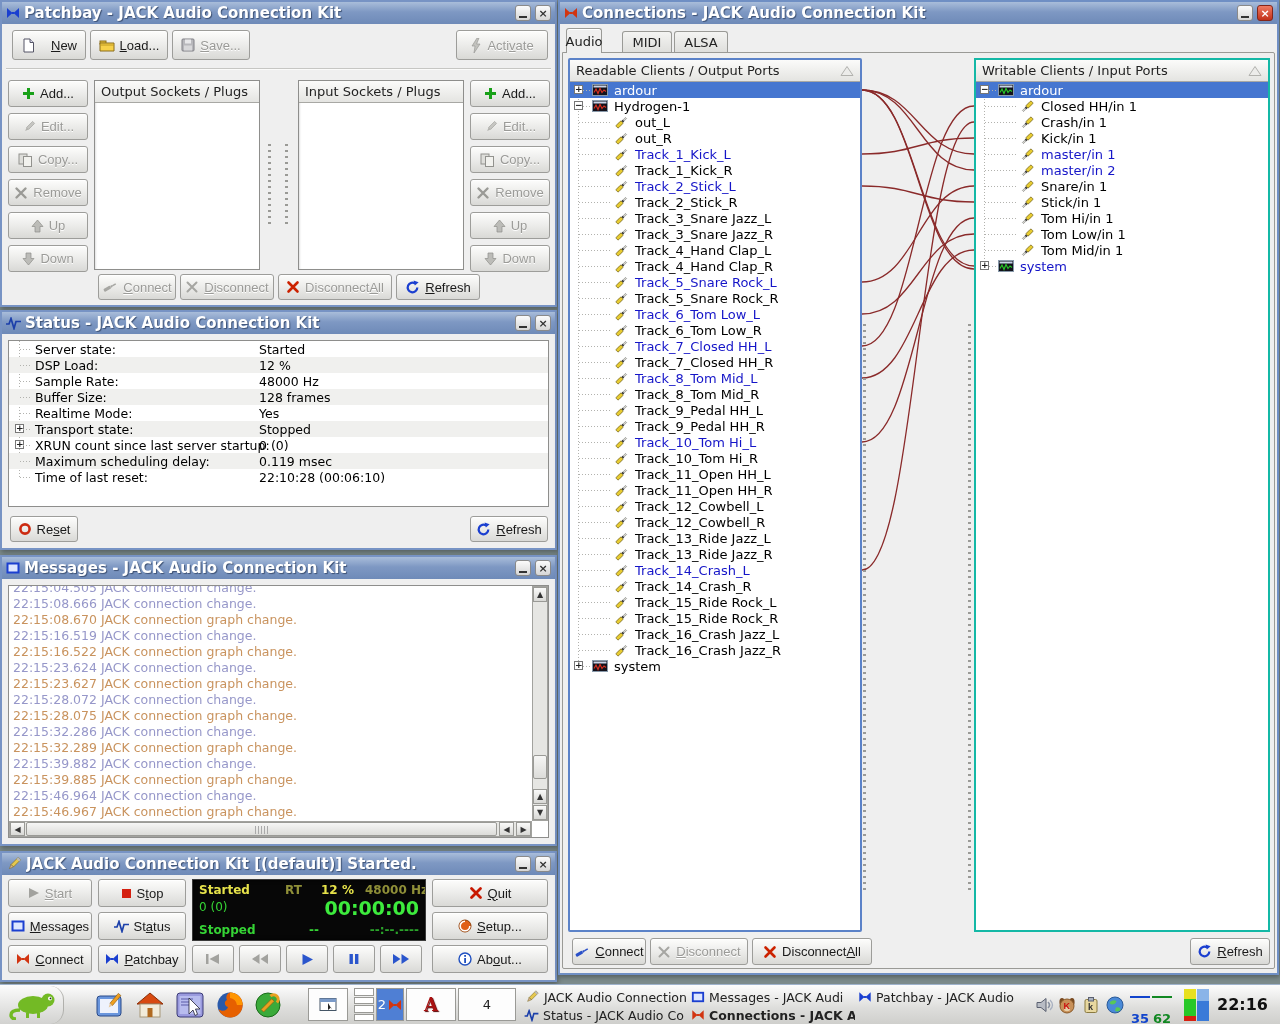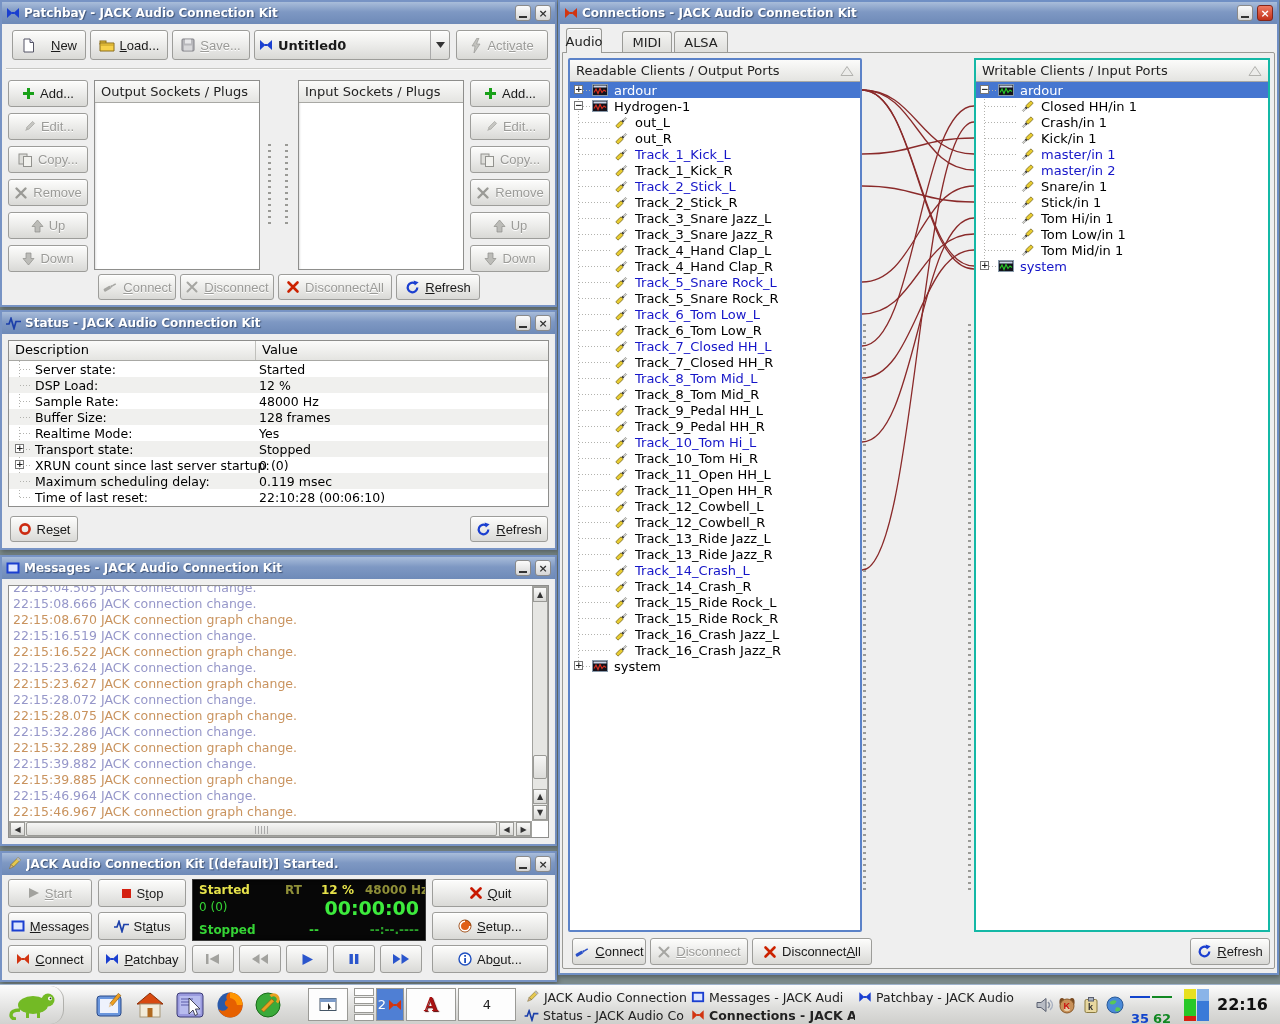--- a/index.html
+++ b/index.html
@@ -1,21 +1,21 @@
 <!DOCTYPE html>
 <html><head>
 <meta charset="utf-8">
 <style>
   * { margin:0; padding:0; box-sizing:border-box; }
   html,body { width:1280px; height:1024px; overflow:hidden; }
   body { background:#7d8c8c; font-family:"DejaVu Sans","Liberation Sans",sans-serif; font-size:13px; position:relative; }
 
   .win { position:absolute; background:#efefef; border:2px solid #7793c4; box-shadow:1px 2px 5px rgba(0,0,0,.35); }
   .titlebar { height:22px; background:linear-gradient(#a9bdda,#7e98c3 45%,#6e8ab8); display:flex; align-items:center; padding:0 4px; gap:4px; }
-  .title-text { color:#fff; font-weight:bold; font-size:12px; text-shadow:1px 1px 1px #3d5174; flex:1; white-space:nowrap; overflow:hidden; }
+  .title-text { color:#fff; font-weight:bold; font-size:15px; text-shadow:1px 1px 1px #3d5174; flex:1; white-space:nowrap; overflow:hidden; }
   .tb-btn { width:16px; height:16px; background:linear-gradient(#fbfbfb,#d6d6d6); border:1px solid #8a8a8a; border-radius:3px; display:flex; align-items:center; justify-content:center; font-size:11px; font-weight:bold; color:#333; line-height:1; }
   .tb-btn .minbar { width:8px; height:2px; background:#333; margin-top:7px; }
   .tb-close-red { background:linear-gradient(#ef7a62,#c23018); color:#fff; border-color:#84261a; }
   .content { position:relative; width:100%; height:calc(100% - 22px); }
 
   .btn { position:absolute; display:flex; align-items:center; justify-content:center; gap:5px;
          background:linear-gradient(#fdfdfc,#eaeae8 55%,#d9d9d6); border:1px solid #9d9d9a; border-radius:3px;
          font-size:13px; color:#1a1a1a; box-shadow:inset 0 1px 0 #fff; white-space:nowrap; }
   .btn.disabled { color:#9b9b98; text-shadow:0 1px 0 #fff; }
   .btn u { text-underline-offset:1px; }
@@ -124,38 +124,20 @@
     <button class="btn disabled" style="left:170px;top:6px;width:78px;height:30px;">
         <span class="ic">
           <svg width="14" height="14" viewBox="0 0 14 14" style="display:block">
             <rect x="1" y="1" width="12" height="12" rx="1" fill="#b8b8bc" stroke="#808086"></rect>
             <rect x="4" y="1.5" width="6" height="4" fill="#e8e8ea"></rect>
             <rect x="3" y="7.5" width="8" height="5" fill="#d8d8da"></rect>
           </svg>
         </span>
         <span><u>S</u>ave...</span>
       </button>
-    <div class="btn" style="left:252px;top:6px;width:196px;height:30px;justify-content:flex-start;padding:0 4px;">
-      <span class="ic">
-          <svg width="14" height="12" viewBox="0 0 14 12" style="display:block">
-            <polygon points="1,1 6.4,6 1,11" fill="#1a3fd0"></polygon>
-            <polygon points="13,1 7.6,6 13,11" fill="#1a3fd0"></polygon>
-            <rect x="5.6" y="5" width="2.8" height="2" fill="#1a3fd0"></rect>
-          </svg>
-        </span>
-      <b>Untitled0</b>
-      <span style="flex:1"></span>
-      <span style="border-left:1px solid #aaa;align-self:stretch;display:flex;align-items:center;padding-left:5px;">
-          <span>
-            <svg width="9" height="6" viewBox="0 0 9 6" style="display:block">
-              <polygon points="0,0 9,0 4.5,6" fill="#333"></polygon>
-            </svg>
-          </span>
-        </span>
-    </div>
     <button class="btn disabled" style="left:454px;top:6px;width:92px;height:30px;">
         <span class="ic">
           <svg width="12" height="15" viewBox="0 0 12 15" style="display:block">
             <polygon points="7,0 2,8 5,8 4,15 10,6 6.6,6 9,0" fill="#c2c2be" stroke="#92928e" stroke-width="0.6"></polygon>
           </svg>
         </span>
         <span>Acti<u>v</u>ate</span>
       </button>
     <div style="position:absolute;left:4px;top:44px;width:545px;height:2px;border-top:1px solid #c6c6c3;border-bottom:1px solid #fbfbfa;"></div>
 
@@ -333,24 +315,20 @@
         </svg>
       </span>
     <span class="title-text">Status - JACK Audio Connection Kit</span>
     <span class="tb-btn">
         <span class="minbar"></span>
       </span>
     <span class="tb-btn">×</span>
   </div>
   <div class="content">
     <div class="stat-table">
-      <div class="stat-hdr">
-        <div>Description</div>
-        <div style="border-right:none;">Value</div>
-      </div>
       <div id="stat-rows" style="position:relative;">
           <div class="guide-v" style="left: 10px; top: 0px; height: 136px;"></div>
           <div class="stat-row">
             <span class="stub" style="left:11px;width:12px;"></span>
             <span class="d">Server state:</span>
             <span class="v">Started</span>
           </div>
           <div class="stat-row">
             <span class="stub" style="left:11px;width:12px;"></span>
             <span class="d">DSP Load:</span>

